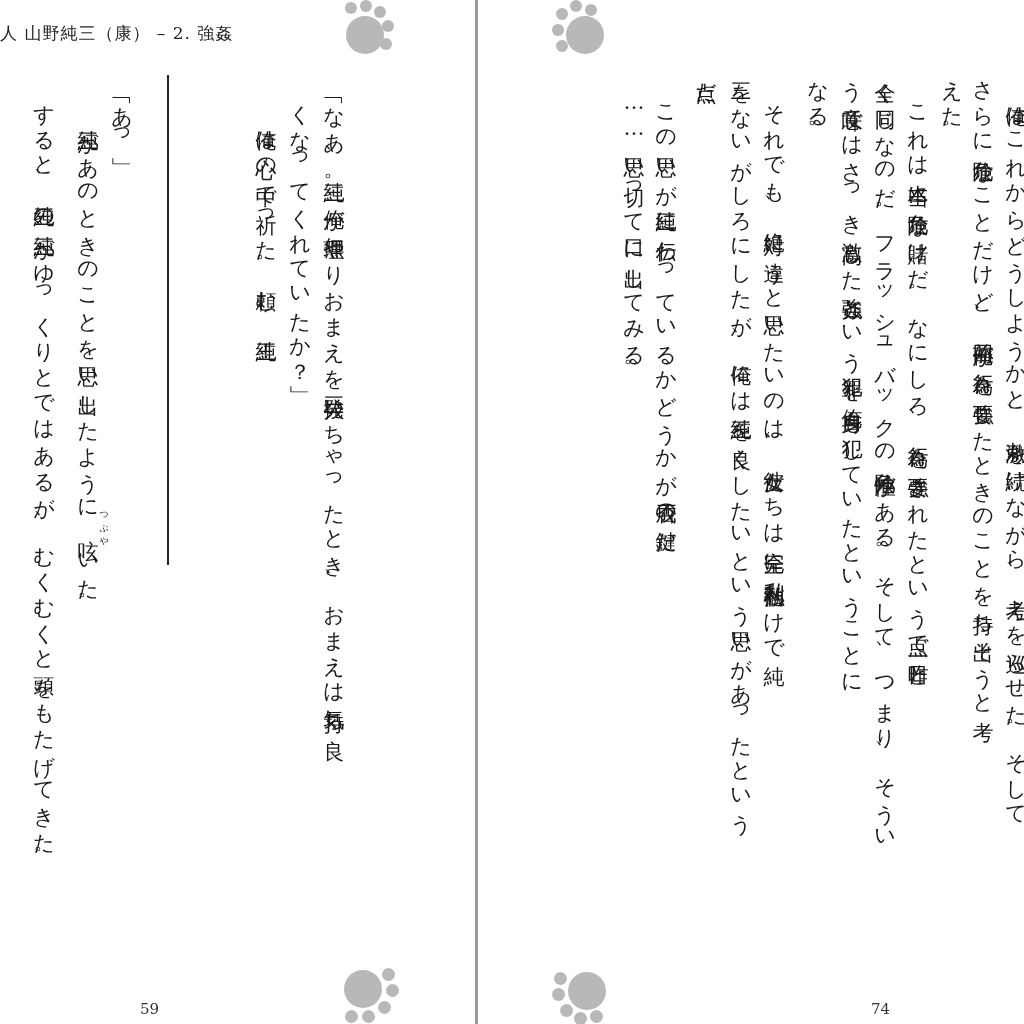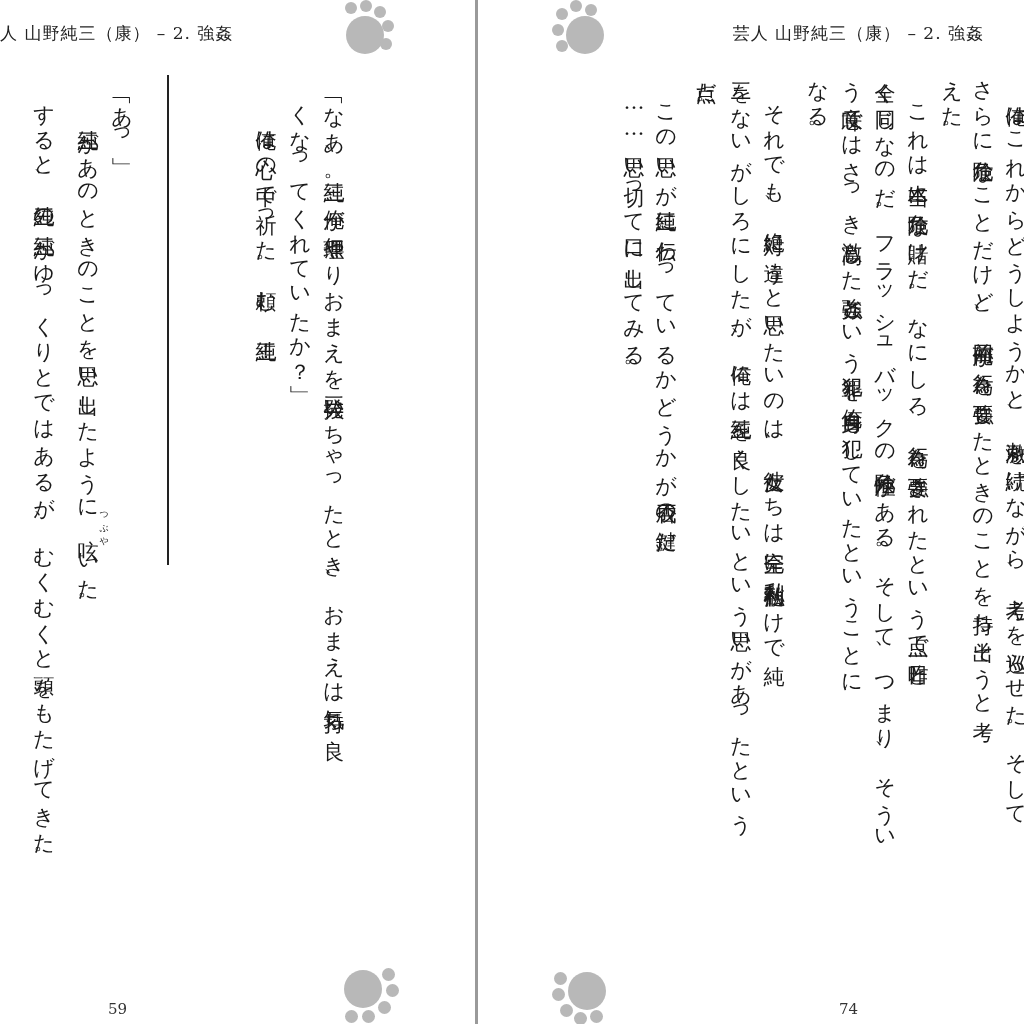--- a/index.html
+++ b/index.html
@@ -40,20 +40,21 @@
     white-space: nowrap;
     color: #222;
   }
   .page-left .running-head { left: 0px; }
   .page-right .running-head { right: 40px; }
   .page-number {
     position: absolute;
     top: 1000px;
     font-size: 15px;
     color: #333;
+    margin-left: 32px;
   }
   .page-left .page-number { left: 108px; }
   .page-right .page-number { left: 361px; }
 
   .col {
     position: absolute;
     writing-mode: vertical-rl;
     text-orientation: upright;
     font-size: 21px;
     line-height: 32px;
@@ -131,21 +132,20 @@
 
   <div class="paw" style="left:74px; top:0px;">
     <div class="dot" style="left:14px; top:16px; width:38px; height:38px;"></div>
     <div class="dot" style="left:0px; top:24px; width:12px; height:12px;"></div>
     <div class="dot" style="left:4px; top:8px; width:12px; height:12px;"></div>
     <div class="dot" style="left:18px; top:0px; width:12px; height:12px;"></div>
     <div class="dot" style="left:33px; top:4px; width:12px; height:12px;"></div>
     <div class="dot" style="left:4px; top:40px; width:12px; height:12px;"></div>
   </div>
 
-  <div class="running-head">芸人 山野純三（康） –  2. 強姦</div>
 
   <div class="col" style="left:522px; top:90px;">俺はこれからどうしようかと、刺激を続けながら、考えを巡らせた。そして</div>
   <div class="col" style="left:489px; top:66px;">さらに危険なことだけど、前回俺が行為を強要したときのことを持ち出そうと考</div>
   <div class="col" style="left:458px; top:66px;">えた。</div>
   <div class="col" style="left:424px; top:90px;">これは本当に危険な賭けだ。なにしろ、行為を強要されたという点で一昨日と</div>
   <div class="col" style="left:391px; top:66px;">全く同じなのだ。フラッシュバックの危険性がある。そして、つまり、そうい</div>
   <div class="col" style="left:358px; top:66px;">う意味ではさっき激高した強姦という犯罪を俺自身も犯していたということに</div>
   <div class="col" style="left:324px; top:66px;">なる。</div>
   <div class="col" style="left:280px; top:90px;">それでも、絶対に違うと思いたいのは、彼女たちは完全に私利私欲だけで純</div>
   <div class="col" style="left:247px; top:66px;">三をないがしろにしたが、俺には純三を良くしたいという思いがあったという</div>

